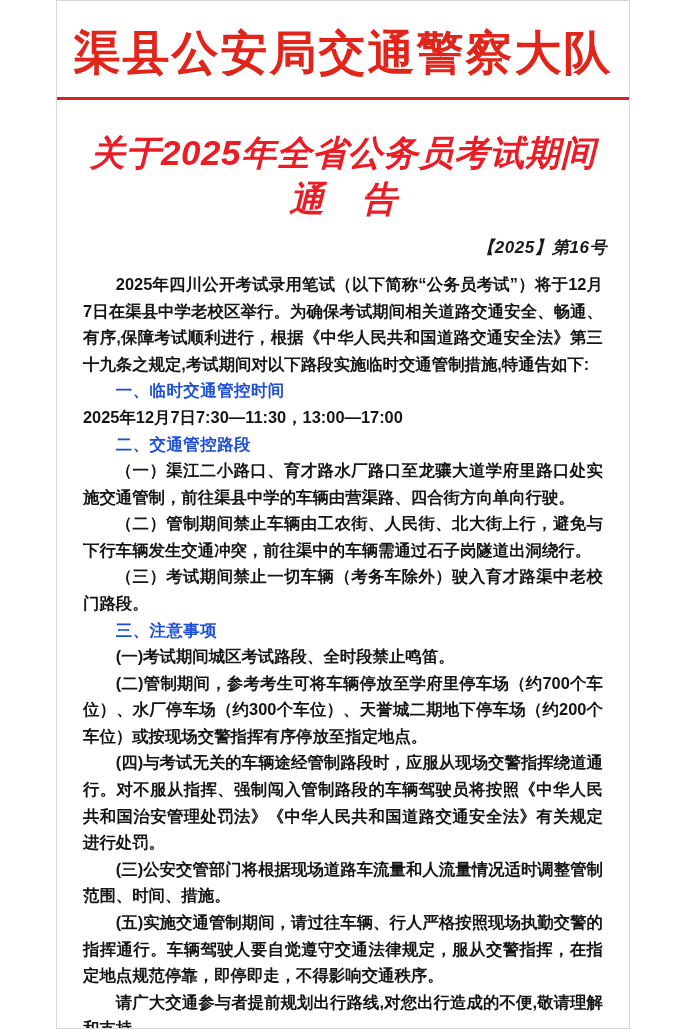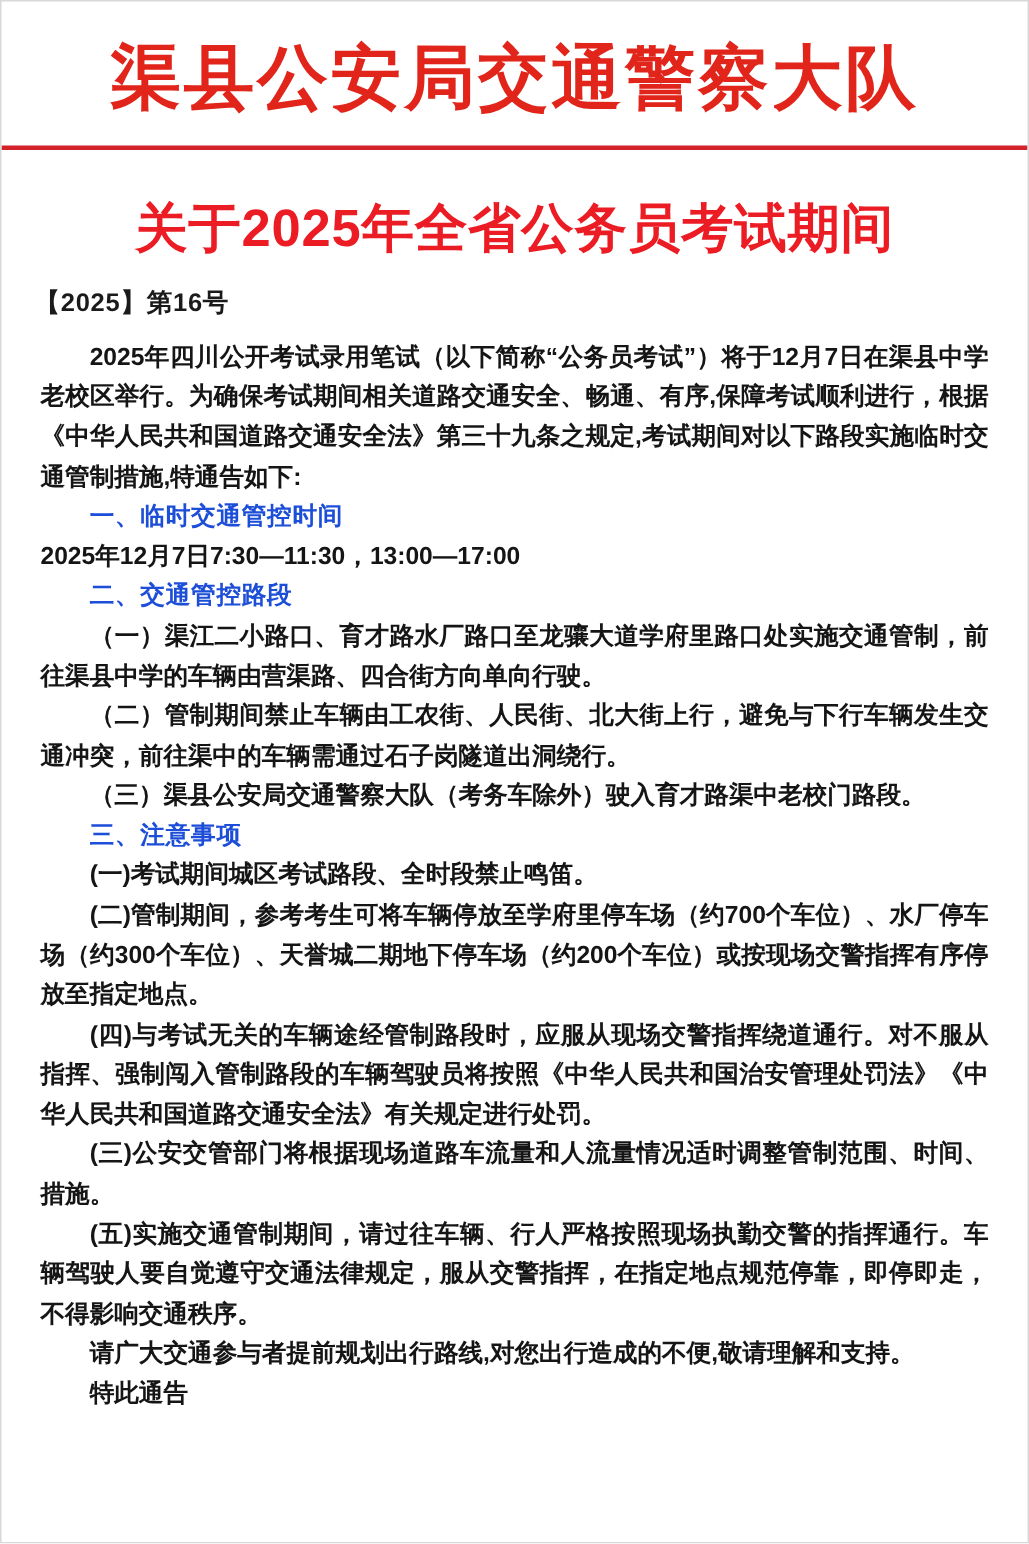--- a/index.html
+++ b/index.html
@@ -5,21 +5,21 @@
   html, body {
     margin: 0;
     padding: 0;
     background: #ffffff;
   }
   body {
     font-family: "Liberation Sans", "DejaVu Sans", sans-serif;
   }
   .page {
     position: relative;
-    width: 686px;
+    width: 574px;
     height: 1029px;
     margin: 0 auto;
     background: #ffffff;
     border: 1px solid #d8d8d8;
     box-sizing: border-box;
     overflow: hidden;
   }
 
   
   .masthead {
@@ -40,36 +40,37 @@
     height: 3px;
     background: #d2232a;
     margin-top: 14px;
   }
 
   
   .title-block {
     text-align: center;
     margin-top: 30px;
     padding: 0 22px;
+    font-style: italic;
   }
   .doc-title-line {
     color: #ec1c24;
     font-weight: bold;
     font-size: 35px;
     line-height: 1.32;
     letter-spacing: 0.5px;
     white-space: nowrap;
   }
   .doc-title-line.wide {
     letter-spacing: 14px;
     padding-left: 14px;
   }
   .doc-number {
     margin-top: 14px;
-    text-align: left;
+    text-align: right;
     font-weight: bold;
     font-size: 17px;
     color: #1a1a1a;
     letter-spacing: 0.5px;
   }
 
   
   .body-block {
     margin-top: 12px;
     padding: 0 26px 0 26px;
@@ -99,34 +100,35 @@
 
 <div class="page">
 
   <div class="masthead">
     <div class="masthead-title">渠县公安局交通警察大队</div>
   </div>
   <div class="masthead-rule"></div>
 
   <div class="title-block">
     <div class="doc-title-line">关于2025年全省公务员考试期间</div>
+    <div class="doc-title-line wide">通  告</div>
     <div class="doc-number">【2025】第16号</div>
   </div>
 
   <div class="body-block">
 
     <p class="para">2025年四川公开考试录用笔试（以下简称“公务员考试”）将于12月7日在渠县中学老校区举行。为确保考试期间相关道路交通安全、畅通、有序,保障考试顺利进行，根据《中华人民共和国道路交通安全法》第三十九条之规定,考试期间对以下路段实施临时交通管制措施,特通告如下:</p>
 
     <p class="section-heading">一、临时交通管控时间</p>
     <p class="para flush">2025年12月7日7:30—11:30，13:00—17:00</p>
 
     <p class="section-heading">二、交通管控路段</p>
     <p class="para">（一）渠江二小路口、育才路水厂路口至龙骧大道学府里路口处实施交通管制，前往渠县中学的车辆由营渠路、四合街方向单向行驶。</p>
     <p class="para">（二）管制期间禁止车辆由工农街、人民街、北大街上行，避免与下行车辆发生交通冲突，前往渠中的车辆需通过石子岗隧道出洞绕行。</p>
-    <p class="para">（三）渠县公安局交通警察大队（考务车除外）驶入育才路渠中老校门路段。</p>
+    <p class="para">（三）考试期间禁止一切车辆（考务车除外）驶入育才路渠中老校门路段。</p>
 
     <p class="section-heading">三、注意事项</p>
     <p class="para">(一)考试期间城区考试路段、全时段禁止鸣笛。</p>
     <p class="para">(二)管制期间，参考考生可将车辆停放至学府里停车场（约700个车位）、水厂停车场（约300个车位）、天誉城二期地下停车场（约200个车位）或按现场交警指挥有序停放至指定地点。</p>
     <p class="para">(四)与考试无关的车辆途经管制路段时，应服从现场交警指挥绕道通行。对不服从指挥、强制闯入管制路段的车辆驾驶员将按照《中华人民共和国治安管理处罚法》《中华人民共和国道路交通安全法》有关规定进行处罚。</p>
     <p class="para">(三)公安交管部门将根据现场道路车流量和人流量情况适时调整管制范围、时间、措施。</p>
     <p class="para">(五)实施交通管制期间，请过往车辆、行人严格按照现场执勤交警的指挥通行。车辆驾驶人要自觉遵守交通法律规定，服从交警指挥，在指定地点规范停靠，即停即走，不得影响交通秩序。</p>
 
     <p class="para">请广大交通参与者提前规划出行路线,对您出行造成的不便,敬请理解和支持。</p>
     <p class="para">特此通告</p>

